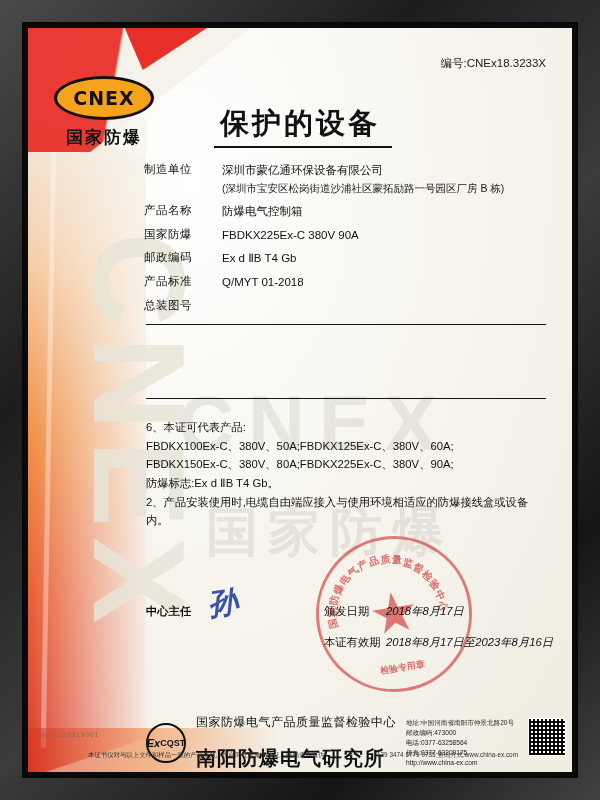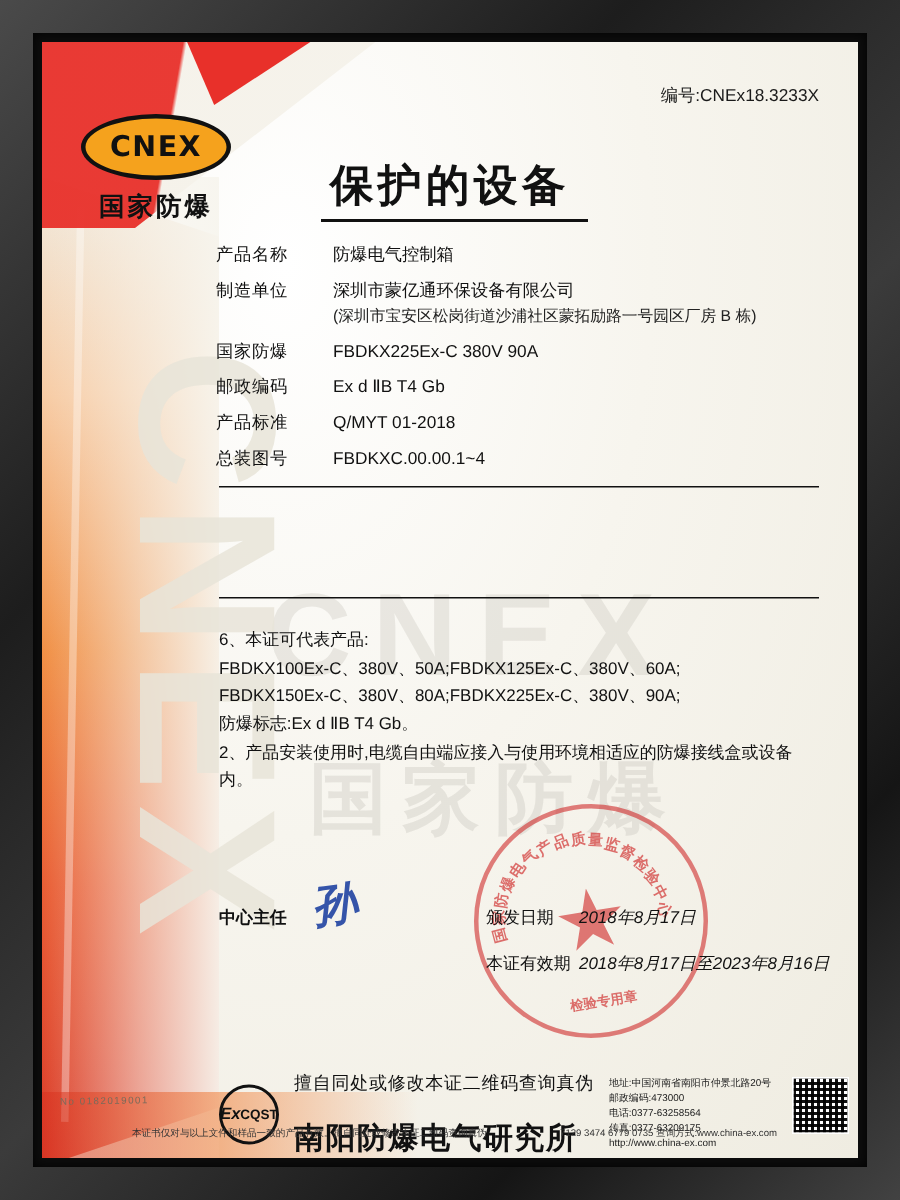--- a/index.html
+++ b/index.html
@@ -413,45 +413,44 @@
         </div>
         <div class="logo-cn">国家防爆</div>
       </div>
 
       <div class="cert-no">编号:CNEx18.3233X</div>
       <div class="title">保护的设备</div>
       <div class="title-underline"></div>
 
       <div class="fields">
         <div class="frow">
-          <div class="flabel">产品名称</div>
-          <div class="fvalue">防爆电气控制箱</div>
-        </div>
-        <div class="frow">
           <div class="flabel">制造单位</div>
           <div class="fvalue">
             <span>深圳市蒙亿通环保设备有限公司</span>
             <span class="sub">(深圳市宝安区松岗街道沙浦社区蒙拓励路一号园区厂房 B 栋)</span>
           </div>
         </div>
         <div class="frow">
+          <div class="flabel">产品名称</div>
+          <div class="fvalue">防爆电气控制箱</div>
+        </div>
+        <div class="frow">
           <div class="flabel">国家防爆</div>
           <div class="fvalue">FBDKX225Ex-C    380V    90A</div>
         </div>
         <div class="frow">
           <div class="flabel">邮政编码</div>
           <div class="fvalue">Ex d ⅡB T4 Gb</div>
         </div>
         <div class="frow">
           <div class="flabel">产品标准</div>
           <div class="fvalue">Q/MYT 01-2018</div>
         </div>
         <div class="frow">
           <div class="flabel">总装图号</div>
-          <div class="fvalue">FBDKXC.00.00.1~4</div>
         </div>
       </div>
 
       <div class="hr hr1"></div>
 
 
       <div class="hr hr2"></div>
 
       <div class="block b-notes">
         <div>6、本证可代表产品:</div>
@@ -497,21 +496,21 @@
           </div>
         </div>
       </div>
 
       <div class="footer">
         <div class="ex-badge">
           <div class="ex">Ex</div>
           <div>CQST</div>
         </div>
         <div class="org">
-          <div class="o1">擅自同处或修改本证二维码查询真伪</div>
+          <div class="o1">国家防爆电气产品质量监督检验中心</div>
           <div class="o2">南阳防爆电气研究所</div>
         </div>
       </div>
 
       <div class="contact">
         <div>地址:中国河南省南阳市仲景北路20号</div>
         <div>邮政编码:473000</div>
         <div>电话:0377-63258564</div>
         <div>传真:0377-63209175</div>
         <div>http://www.china-ex.com</div>

